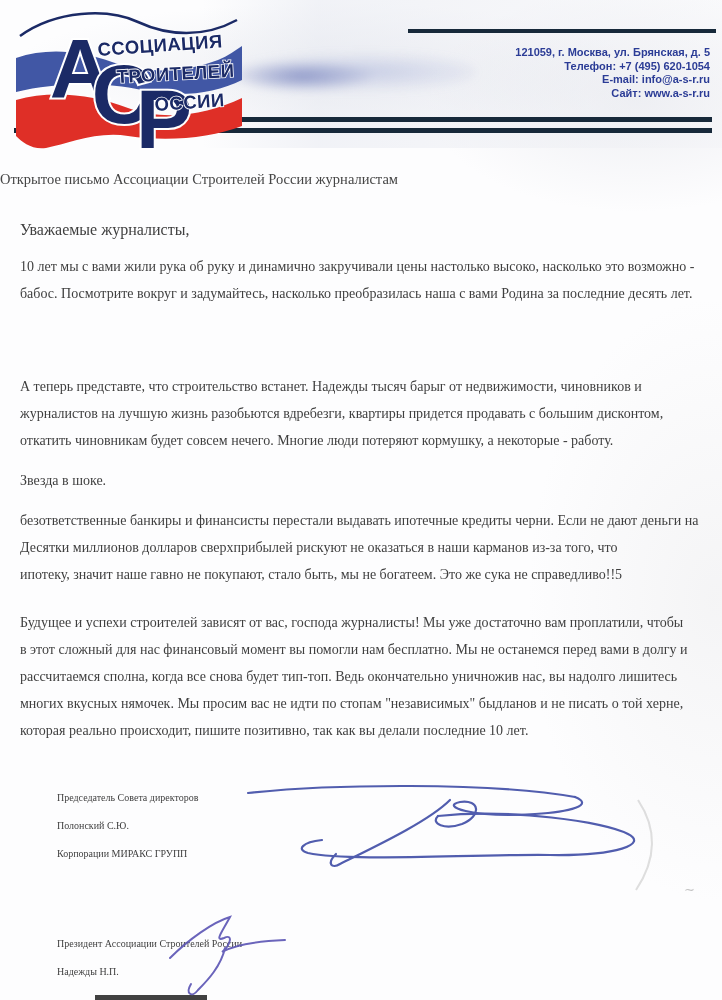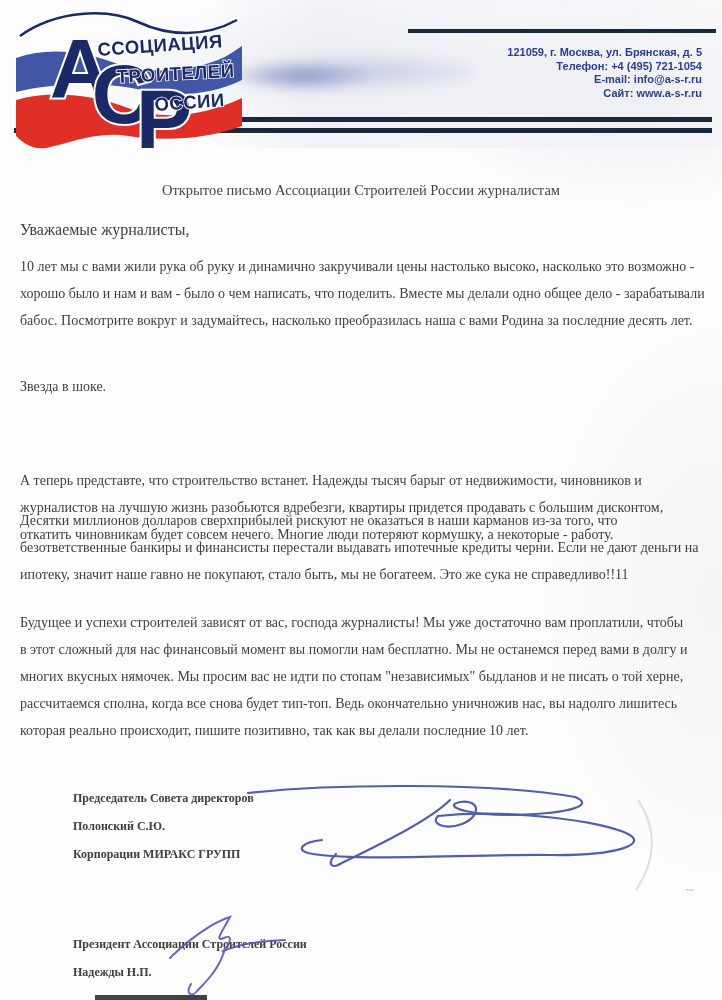--- a/index.html
+++ b/index.html
@@ -23,37 +23,37 @@
   .smudge{position:absolute;left:226px;top:50px;width:250px;height:44px;border-radius:50%;
     background:
       radial-gradient(ellipse 42% 52% at 30% 60%, rgba(72,88,168,0.50), transparent 72%),
       radial-gradient(ellipse 72% 62% at 56% 50%, rgba(128,142,202,0.32), transparent 76%);
     filter:blur(4px);}
   .rule{position:absolute;background:#17293a;}
   .rule-topright{left:408px;top:29px;width:308px;height:4px;}
   .rule-a{left:60px;top:117px;width:652px;height:5px;}
   .rule-b{left:14px;top:128px;width:698px;height:5px;}
   .logo{position:absolute;left:16px;top:10px;width:226px;height:142px;z-index:3;}
-  .contact{position:absolute;right:20px;top:46px;text-align:right;
+  .contact{position:absolute;right:12px;top:46px;text-align:right;
     font-family:"Liberation Sans", sans-serif;font-weight:bold;
     font-size:11px;line-height:13.5px;color:#2b3c96;z-index:2;}
   
-  .title{position:absolute;left:0;top:182px;width:722px;text-align:center;
+  .title{position:absolute;left:0;top:171px;width:722px;text-align:left;
     font-size:14.5px;color:#454545;}
   .greeting{position:absolute;left:20px;top:221px;font-size:16px;}
   .letter-body{position:absolute;left:0;top:0;width:722px;height:1000px;}
   .para{position:absolute;left:20px;margin:0;width:700px;font-size:14px;line-height:27px;}
   .para:nth-child(1){top:253px;}
   .para:nth-child(2){top:373px;}
   .para:nth-child(3){top:467px;}
   .para:nth-child(4){top:507px;}
   .para:nth-child(5){top:609px;}
   .line{display:block;white-space:pre;}
   
-  .sig-block{position:absolute;left:73px;font-size:12px;line-height:28px;font-weight:bold;}
+  .sig-block{position:absolute;left:57px;font-size:10px;line-height:28px;}
   .sig-block.first{top:784px;}
   .sig-block.second{top:894px;margin-top:36px;}
   .sig-svg{position:absolute;z-index:4;}
   .sig-polonsky{left:150px;top:778px;width:510px;height:96px;}
   .sig-koshman{left:158px;top:908px;width:150px;height:92px;}
   
   .artifact-arc{position:absolute;left:630px;top:795px;width:40px;height:100px;}
   .artifact-tilde{position:absolute;left:684px;top:882px;color:#c4c4c4;font-size:13px;
     font-family:"Liberation Sans",sans-serif;}
   .artifact-bar{position:absolute;left:95px;top:995px;width:112px;height:5px;
@@ -88,52 +88,51 @@
 
     <g font-family="Liberation Sans, sans-serif" font-weight="bold" fill="#1b2a66" stroke="#ffffff" stroke-width="1.6" paint-order="stroke" font-size="18.5" letter-spacing="0.5">
       <text x="82" y="46" transform="rotate(-4 82 46)">ССОЦИАЦИЯ</text>
       <text x="101" y="73" transform="rotate(-3 101 73)">ТРОИТЕЛЕЙ</text>
       <text x="139" y="101" transform="rotate(-4 139 101)">ОССИИ</text>
     </g>
   </svg>
 
   <div class="contact">
     <div>121059, г. Москва, ул. Брянская, д. 5</div>
-    <div>Телефон: +4 (495) 721-1054</div>
+    <div>Телефон: +7 (495) 620-1054</div>
     <div>E-mail: info@a-s-r.ru</div>
     <div>Сайт: www.a-s-r.ru</div>
   </div>
 
   <div class="title">Открытое письмо Ассоциации Строителей России журналистам</div>
   <div class="greeting">Уважаемые журналисты,</div>
 
   <div class="letter-body" id="letter-body">
       <p class="para">
         <span class="line">10 лет мы с вами жили рука об руку и динамично закручивали цены настолько высоко, насколько это возможно -</span>
-        <span class="line">хорошо было и нам и вам - было о чем написать, что поделить. Вместе мы делали одно общее дело - зарабатывали</span>
         <span class="line">бабос. Посмотрите вокруг и задумайтесь, насколько преобразилась наша с вами Родина за последние десять лет.</span>
-      </p>
-      <p class="para">
-        <span class="line">Звезда в шоке.</span>
       </p>
       <p class="para">
         <span class="line">А теперь представте, что строительство встанет. Надежды тысяч барыг от недвижимости, чиновников и</span>
         <span class="line">журналистов на лучшую жизнь разобьются вдребезги, квартиры придется продавать с большим дисконтом,</span>
         <span class="line">откатить чиновникам будет совсем нечего. Многие люди потеряют кормушку, а некоторые - работу.</span>
       </p>
       <p class="para">
+        <span class="line">Звезда в шоке.</span>
+      </p>
+      <p class="para">
+        <span class="line">безответственные банкиры и финансисты перестали выдавать ипотечные кредиты черни. Если не дают деньги на</span>
         <span class="line">Десятки миллионов долларов сверхприбылей рискуют не оказаться в наши карманов из-за того, что</span>
-        <span class="line">безответственные банкиры и финансисты перестали выдавать ипотечные кредиты черни. Если не дают деньги на</span>
-        <span class="line">ипотеку, значит наше гавно не покупают, стало быть, мы не богатеем. Это же сука не справедливо!!11</span>
+        <span class="line">ипотеку, значит наше гавно не покупают, стало быть, мы не богатеем. Это же сука не справедливо!!5</span>
       </p>
       <p class="para">
         <span class="line">Будущее и успехи строителей зависят от вас, господа журналисты! Мы уже достаточно вам проплатили, чтобы</span>
         <span class="line">в этот сложный для нас финансовый момент вы помогли нам бесплатно. Мы не останемся перед вами в долгу и</span>
+        <span class="line">рассчитаемся сполна, когда все снова будет тип-топ. Ведь окончательно уничножив нас, вы надолго лишитесь</span>
         <span class="line">многих вкусных нямочек. Мы просим вас не идти по стопам "независимых" быдланов и не писать о той херне,</span>
-        <span class="line">рассчитаемся сполна, когда все снова будет тип-топ. Ведь окончательно уничножив нас, вы надолго лишитесь</span>
         <span class="line">которая реально происходит, пишите позитивно, так как вы делали последние 10 лет.</span>
       </p>
     </div>
 
   <div class="sig-block first">
     <div class="line">Председатель Совета директоров</div>
     <div class="line">Полонский С.Ю.</div>
     <div class="line">Корпорации МИРАКС ГРУПП</div>
   </div>
 

